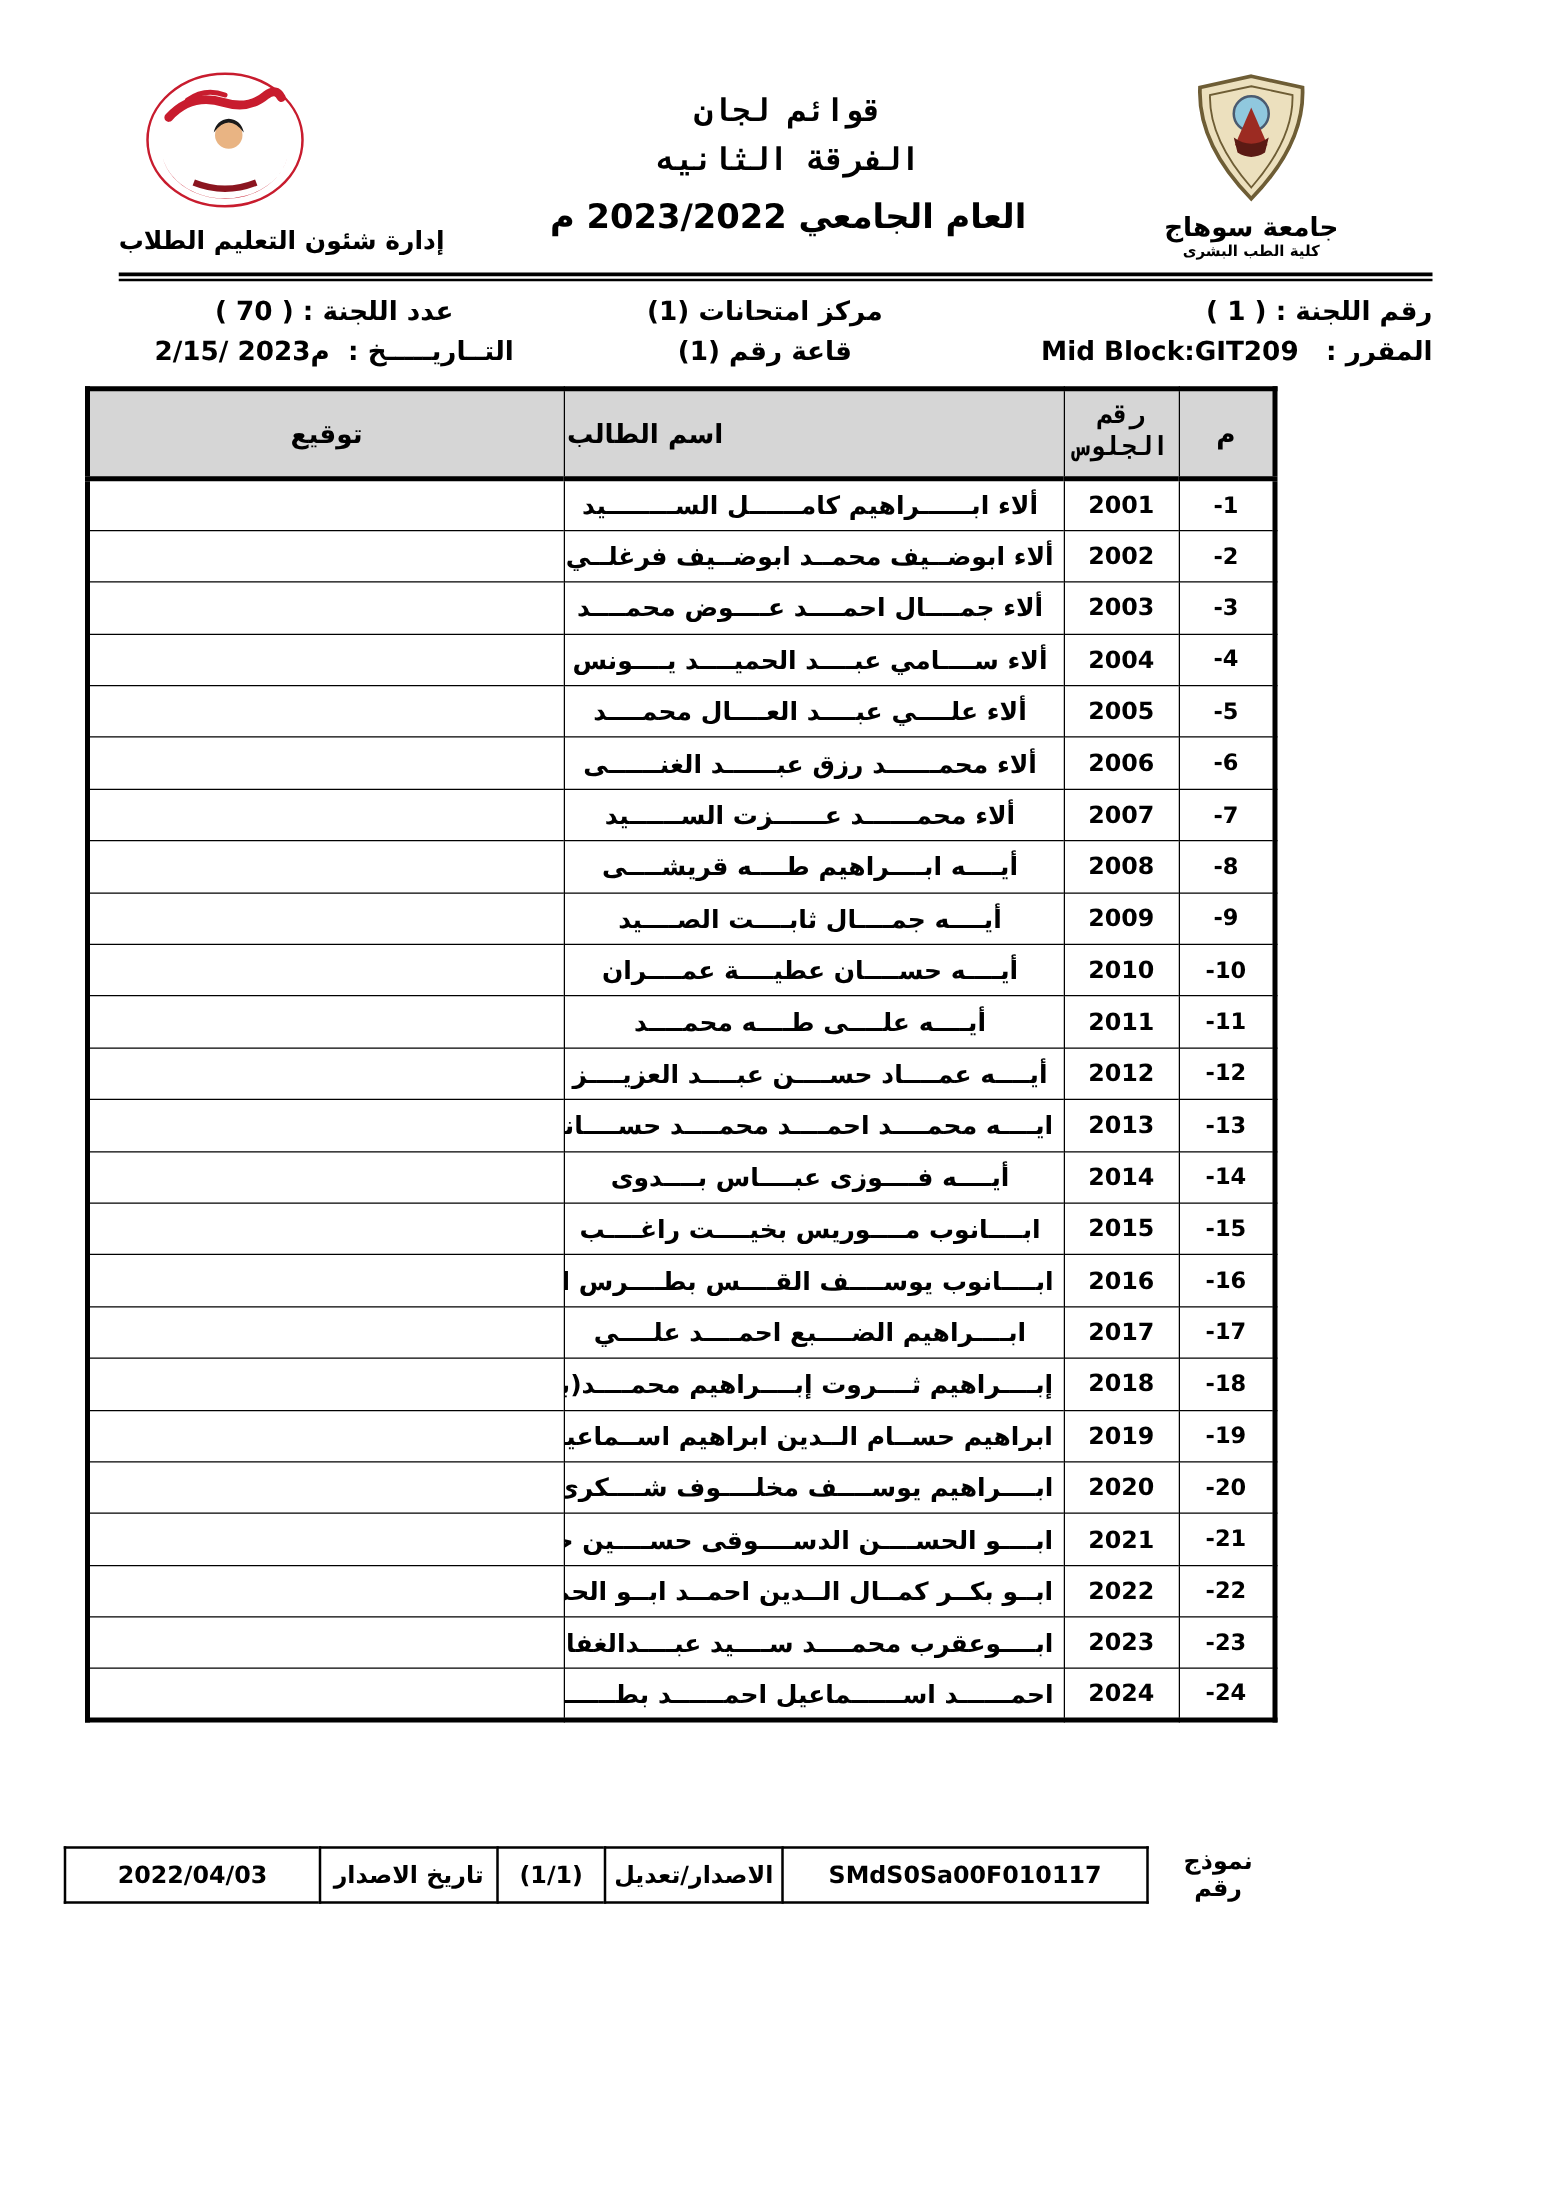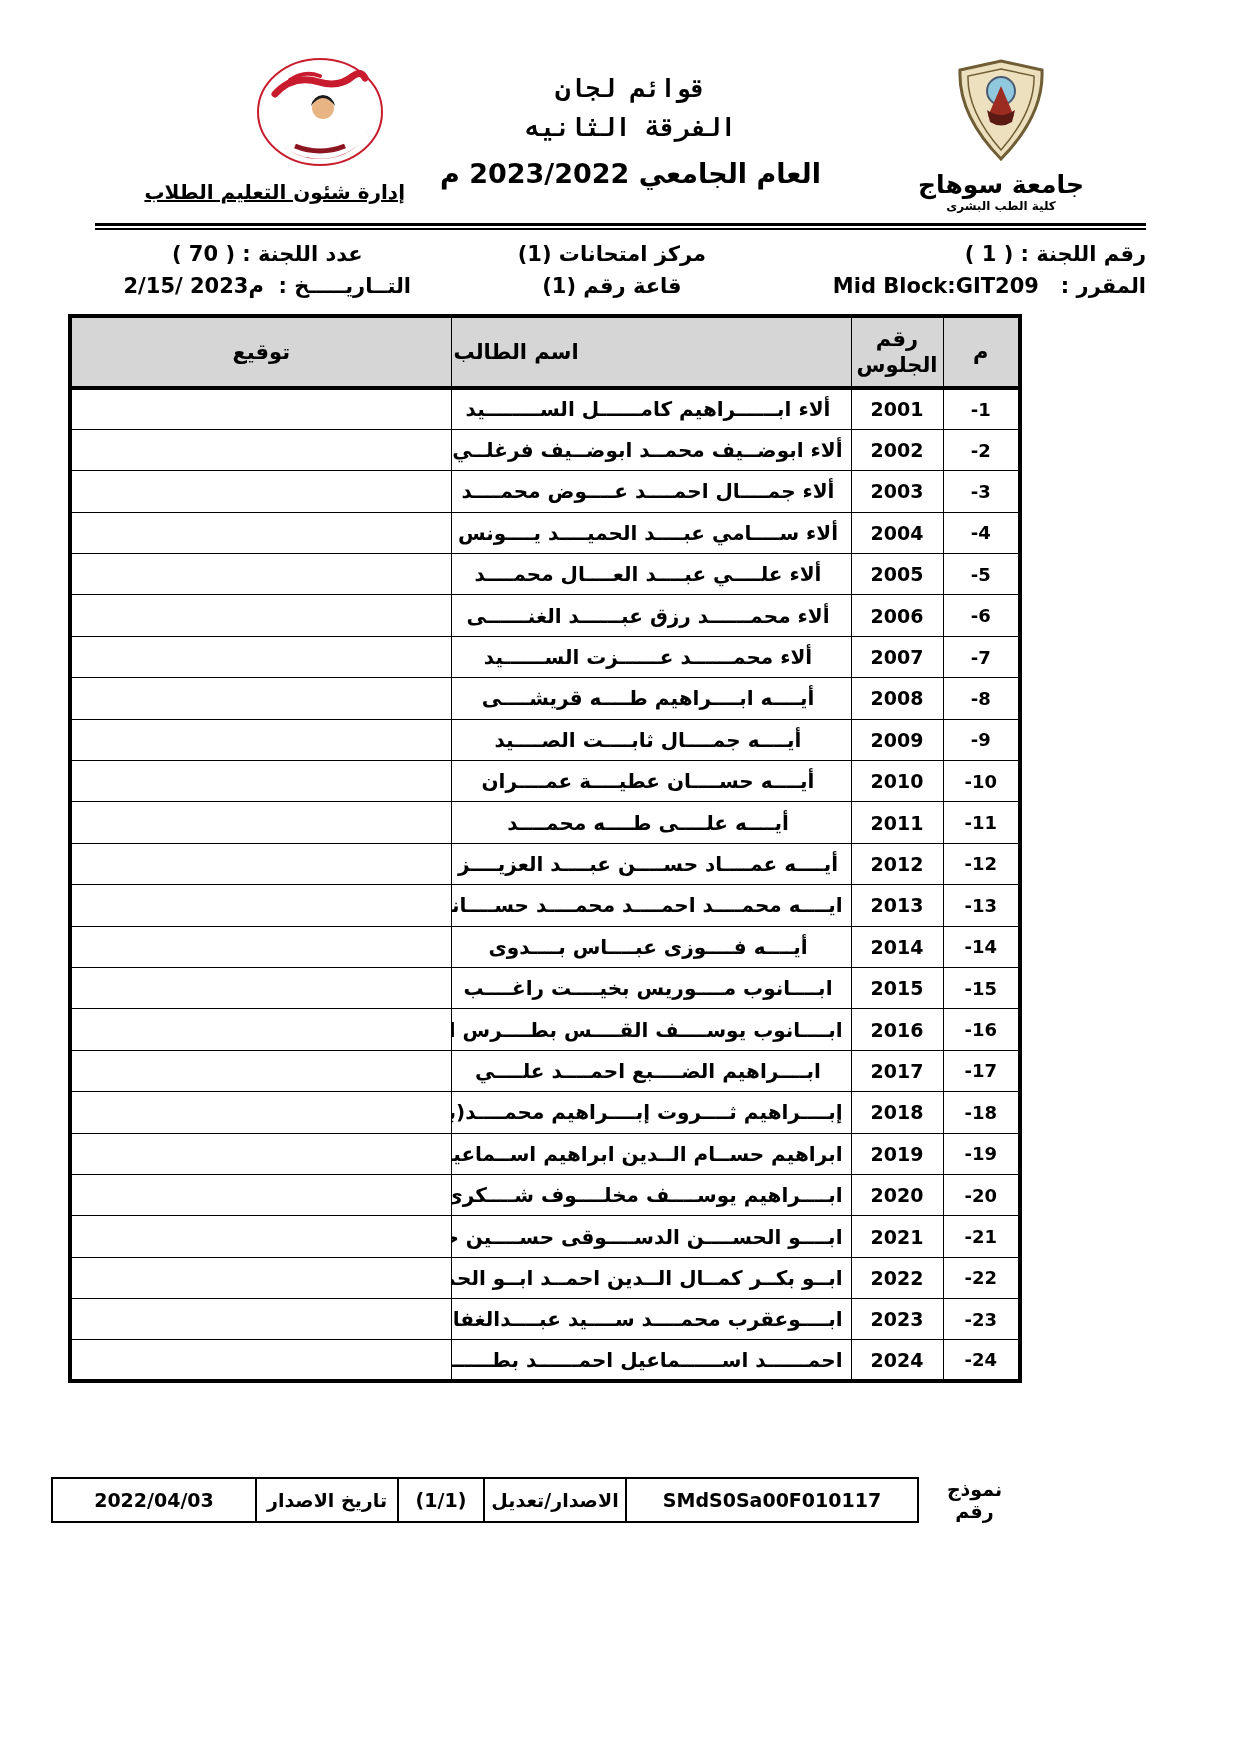--- a/index.html
+++ b/index.html
@@ -5,44 +5,44 @@
   * { margin:0; padding:0; box-sizing:border-box; }
   html,body { background:#ffffff; }
   .page {
     width:1241px; height:1754px; background:#fff; position:relative;
     direction:rtl; color:#000; overflow:hidden;
     font-family:"DejaVu Sans", sans-serif;
   }
   
   .header { display:flex; padding:56px 95px 0 95px; align-items:flex-start; }
   .uni-block { width:290px; text-align:center; padding-top:2px; }
-  .uni-name { font-size:25px; font-weight:bold; margin-top:4px; }
+  .uni-name { font-size:21px; font-weight:bold; margin-top:4px; }
   .uni-faculty { font-size:12px; font-weight:bold; }
   .title-block { flex:1; text-align:center; padding-top:16px; }
   .t1, .t2 { font-size:25px; font-weight:bold; line-height:1.55;font-family:Liberation Mono, monospace; }
   .t3 { font-size:27px; font-weight:bold; margin-top:8px; }
-  .dept-block { width:310px; text-align:right;text-decoration:underline; }
+  .dept-block { width:310px; text-align:left; }
   .dept-name { font-size:20px; font-weight:bold; margin-top:8px; }
   
   .double-rule { margin:10px 95px 0 95px; height:7px;
     border-top:3px solid #000; border-bottom:2px solid #000; }
   
   .info { padding:12px 95px 0 95px; font-weight:bold; font-size:21px; }
   .info-row { display:grid; grid-template-columns:1.05fr 1fr 1fr; margin-bottom:8px; align-items:baseline; }
   .info-row > div:nth-child(1) { text-align:right; }
   .info-row > div:nth-child(2) { text-align:center; }
   .info-row > div:nth-child(3) { text-align:center; }
   .ltr { direction:ltr; unicode-bidi:embed; display:inline-block; }
   
   table.roster { border-collapse:collapse; table-layout:fixed; width:950px;
     margin:16px 219px 0 72px; border:4px solid #000; }
   .roster th, .roster td { border:1px solid #000; vertical-align:middle; }
   .roster thead th { background:#d6d6d6; font-size:21px; font-weight:bold;
     height:72px; border-bottom:4px solid #000; text-align:center; }
-  .roster thead th.col-seat { white-space:pre-line; line-height:1.25; }
+  .roster thead th.col-seat { white-space:pre-line; line-height:1.25;font-family:Liberation Mono, monospace; }
   .roster td { height:41.4px; font-weight:bold; overflow:hidden; }
   .col-m    { width:77px;  text-align:center; font-size:18px; }
   .col-seat { width:92px;  text-align:center; font-size:19px; }
   .col-name { width:400px; text-align:center; padding:0 8px 0 2px; font-size:20px; white-space:nowrap; }
   .col-sign { width:381px; }
   
   .footer { position:absolute; top:1477px; right:211px; }
   table.footer-table { border-collapse:collapse; font-weight:bold; font-size:19px; }
   .footer-table td { border:2px solid #000; height:38px; text-align:center; vertical-align:middle; padding:0 6px; }
   .footer-table td.fc-label { border:none; width:112px; }

